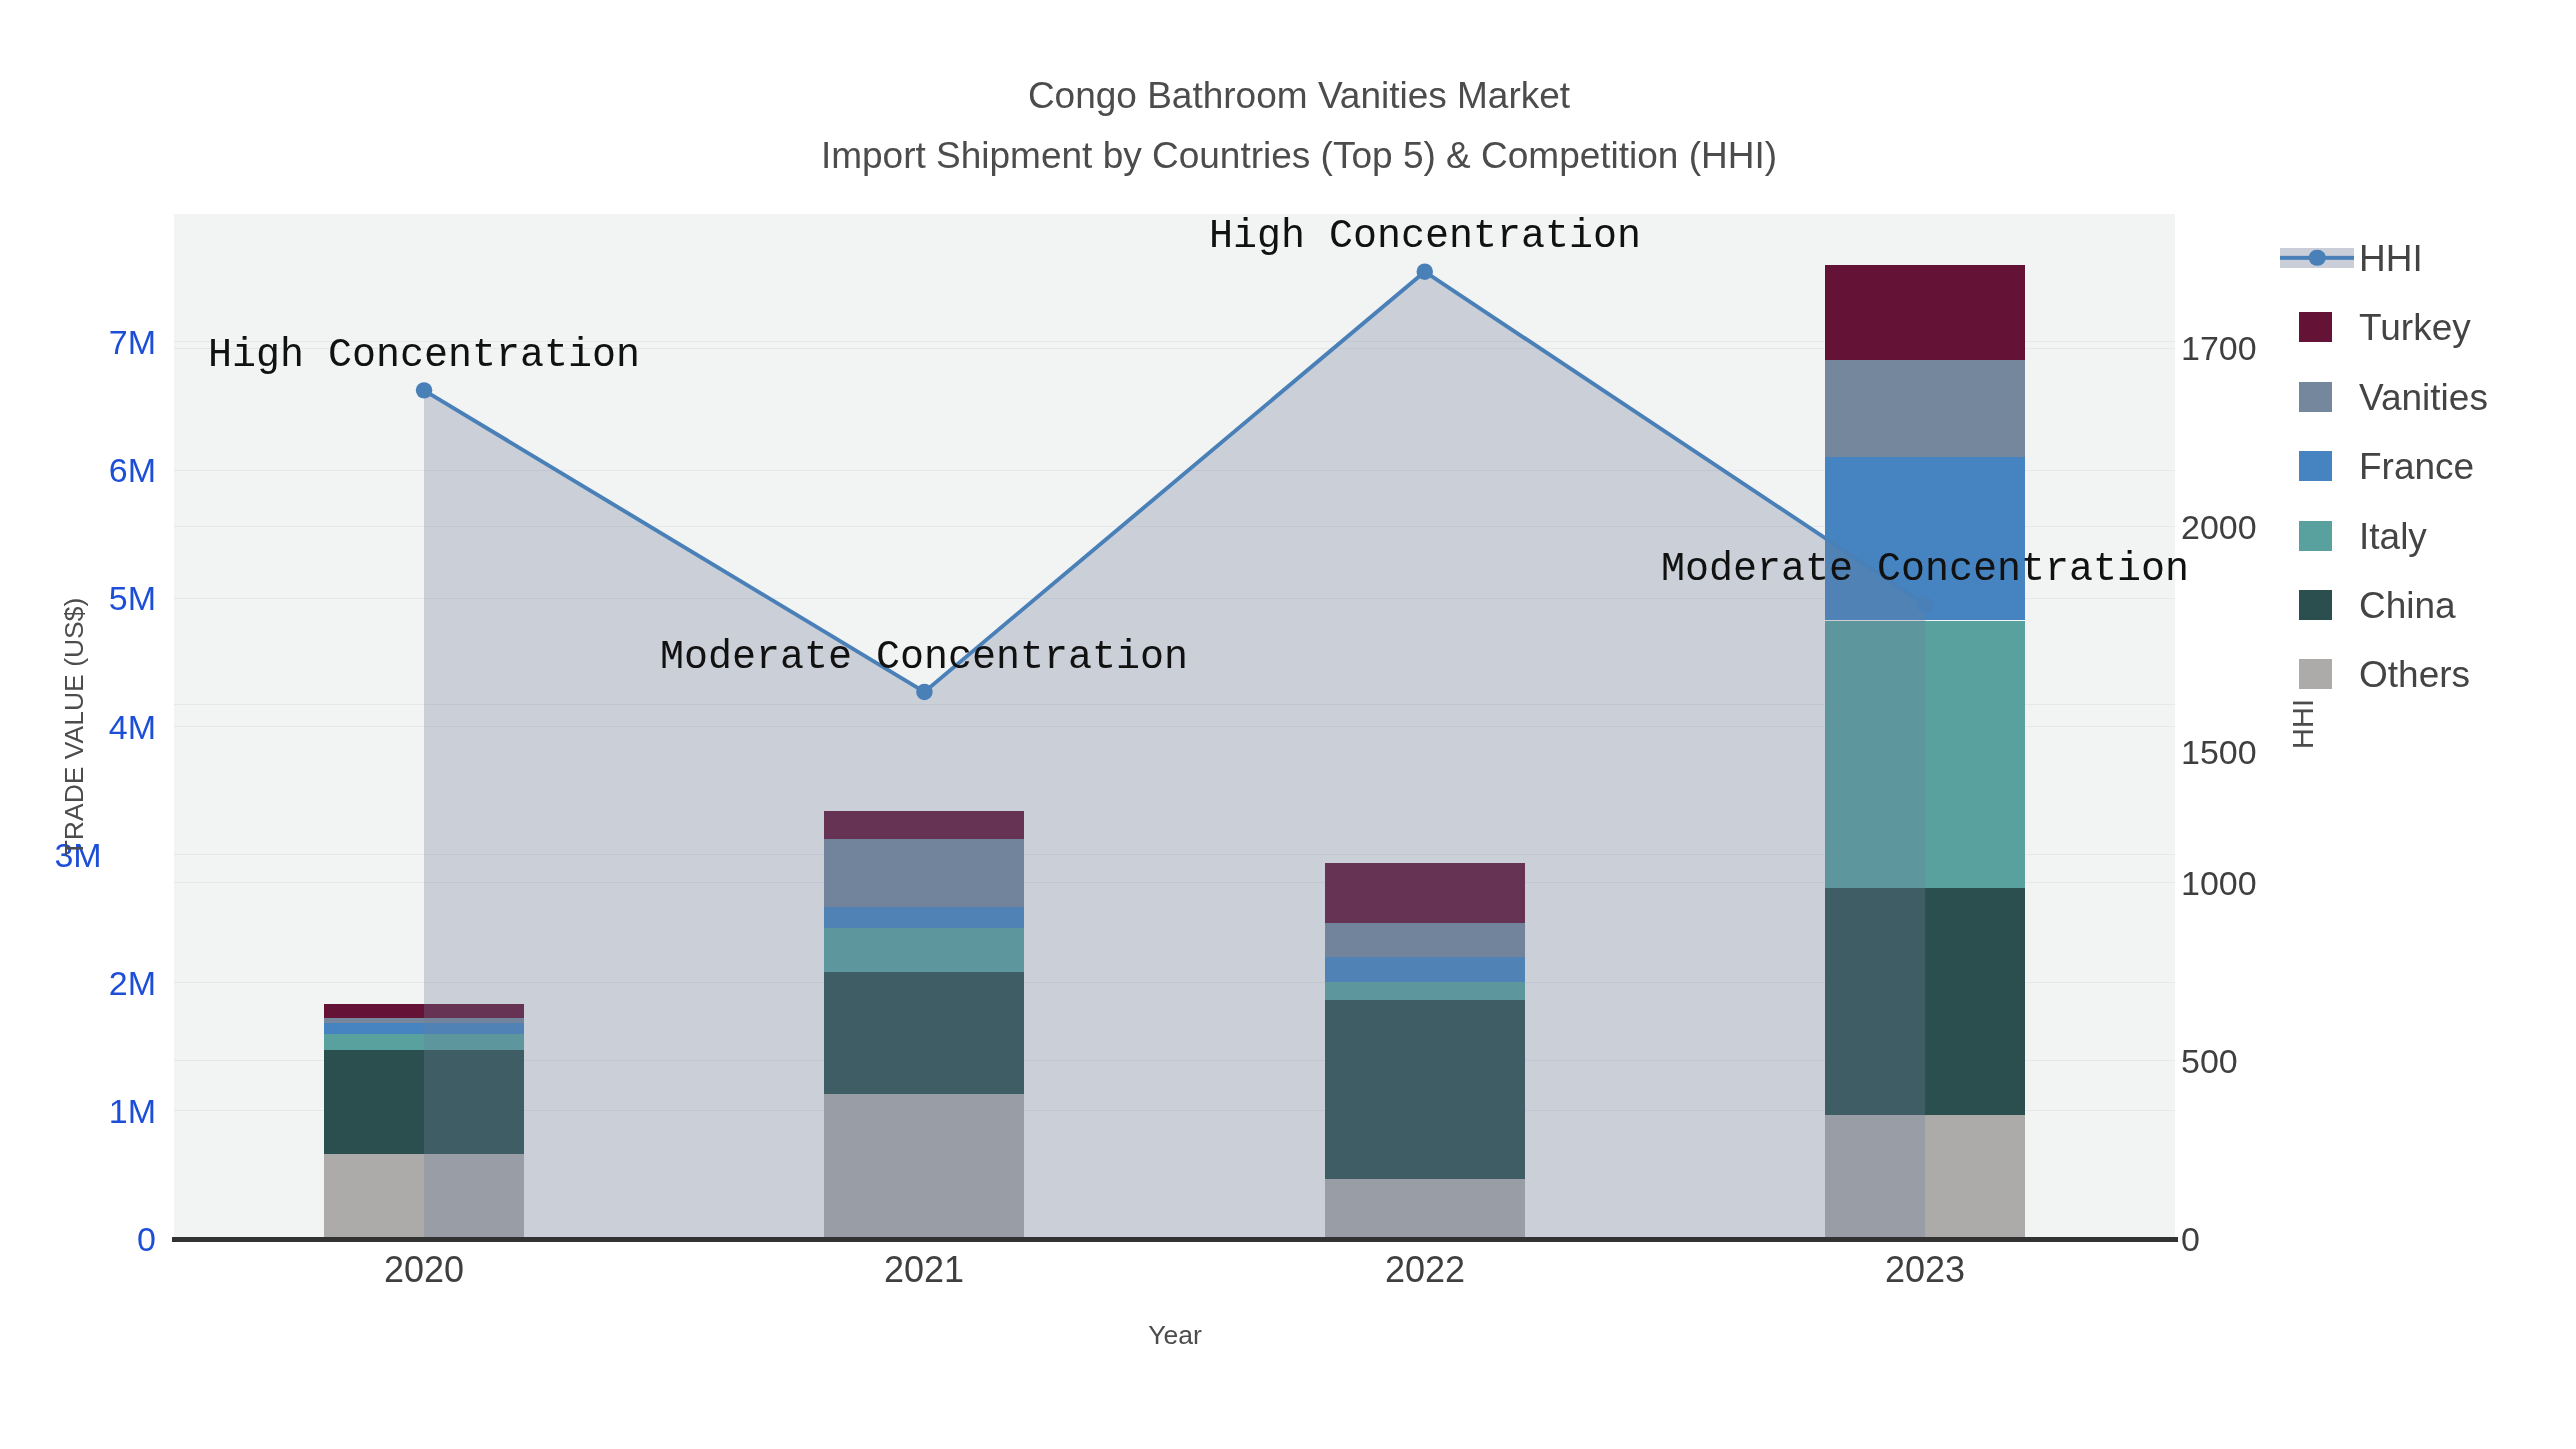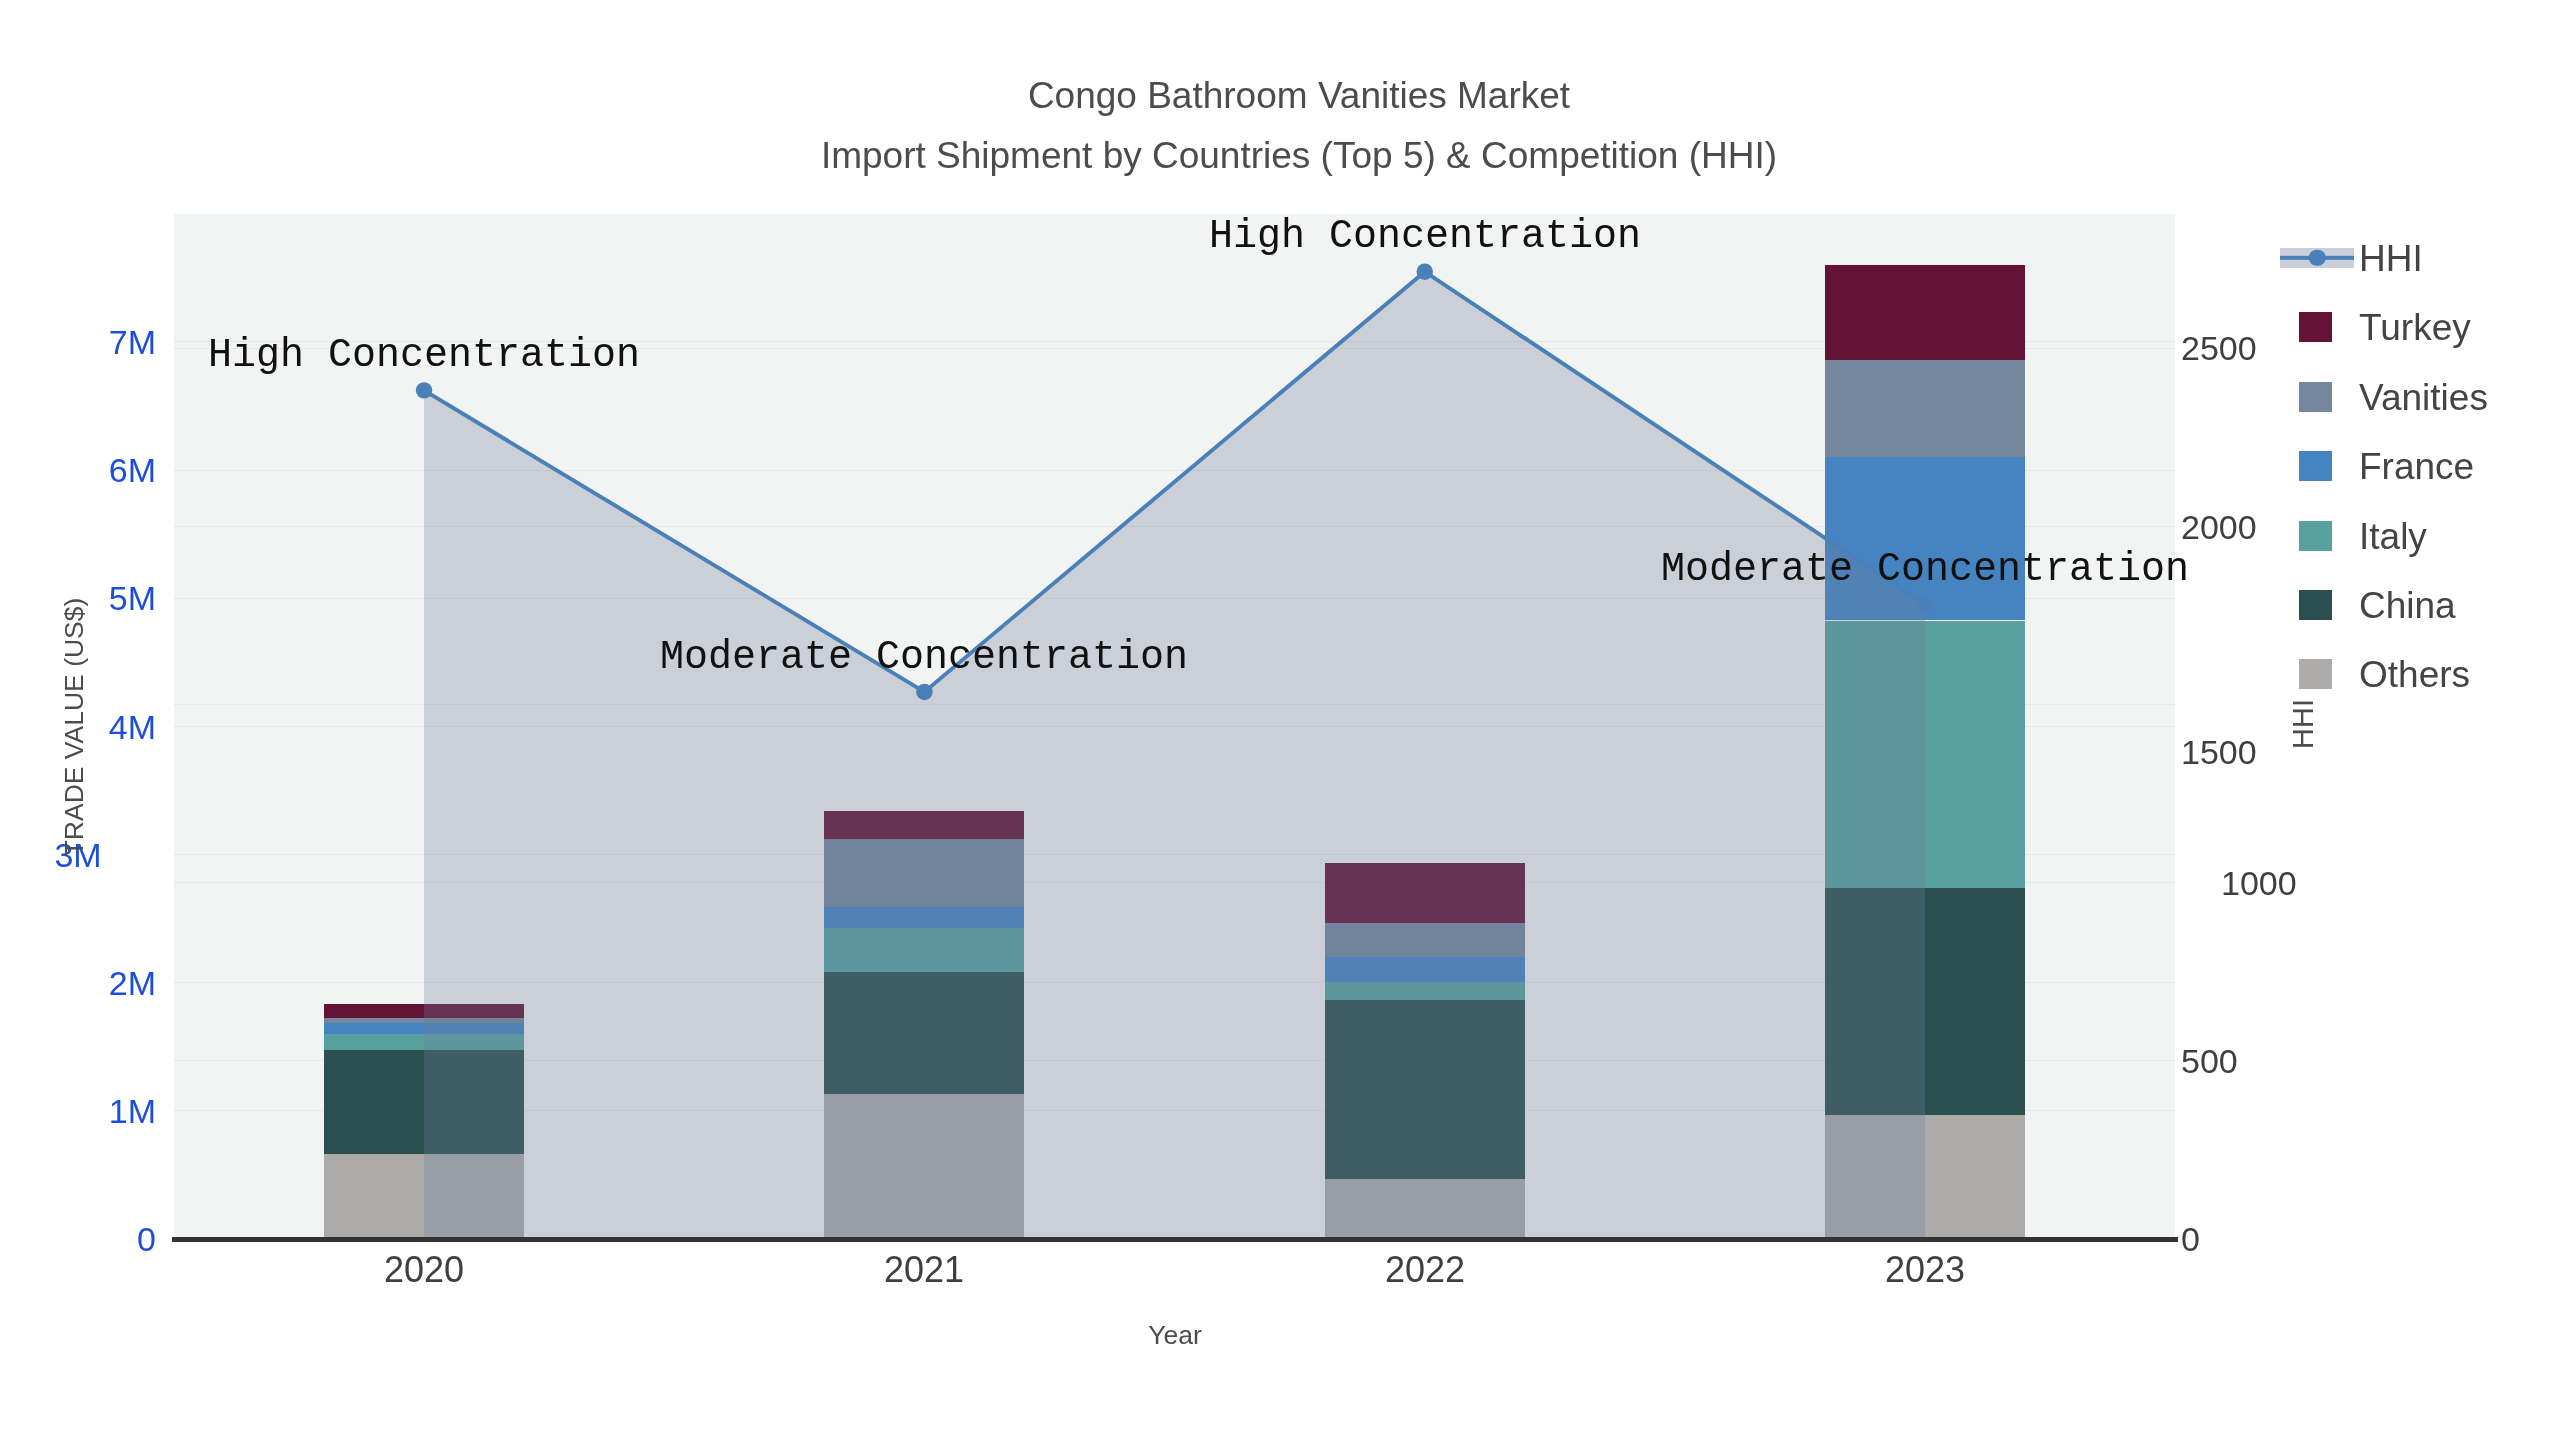--- a/index.html
+++ b/index.html
@@ -134,24 +134,24 @@
       <div class="tick-left" style="left: 0px; width: 156px; top: 1239px;">0</div>
       <div class="tick-left" style="left: 0px; width: 156px; top: 1111px;">1M</div>
       <div class="tick-left" style="left: 0px; width: 156px; top: 983px;">2M</div>
       <div class="tick-left" style="left: 0px; width: 156px; top: 855px; text-align: center;">3M</div>
       <div class="tick-left" style="left: 0px; width: 156px; top: 727px;">4M</div>
       <div class="tick-left" style="left: 0px; width: 156px; top: 598px;">5M</div>
       <div class="tick-left" style="left: 0px; width: 156px; top: 470px;">6M</div>
       <div class="tick-left" style="left: 0px; width: 156px; top: 342px;">7M</div>
       <div class="tick-right" style="left: 2181px; top: 1239px;">0</div>
       <div class="tick-right" style="left: 2181px; top: 1061px;">500</div>
-      <div class="tick-right" style="left: 2181px; top: 883px; margin-left: 40px;">1000</div>
+      <div class="tick-right" style="left: 2181px; top: 883px;">1000</div>
       <div class="tick-right" style="left: 2181px; top: 740px; margin-top: 12px;">1500</div>
       <div class="tick-right" style="left: 2181px; top: 527px;">2000</div>
-      <div class="tick-right" style="left: 2181px; top: 348px;">2500</div>
+      <div class="tick-right" style="left: 2181px; top: 348px;">1700</div>
       <div class="tick-x" style="left: 424px; top: 1252px;">2020</div>
       <div class="tick-x" style="left: 924px; top: 1252px;">2021</div>
       <div class="tick-x" style="left: 1425px; top: 1252px;">2022</div>
       <div class="tick-x" style="left: 1925px; top: 1252px;">2023</div>
     </div>
   <div id="axis-line-x" style="left: 172px; top: 1237px; width: 2006px;"></div>
 
   <div id="title-line1">Congo Bathroom Vanities Market</div>
   <div id="title-line2">Import Shipment by Countries (Top 5) &amp; Competition (HHI)</div>
   <div id="y-left-title" style="left: 74px; top: 727px;">TRADE VALUE (US$)</div>

